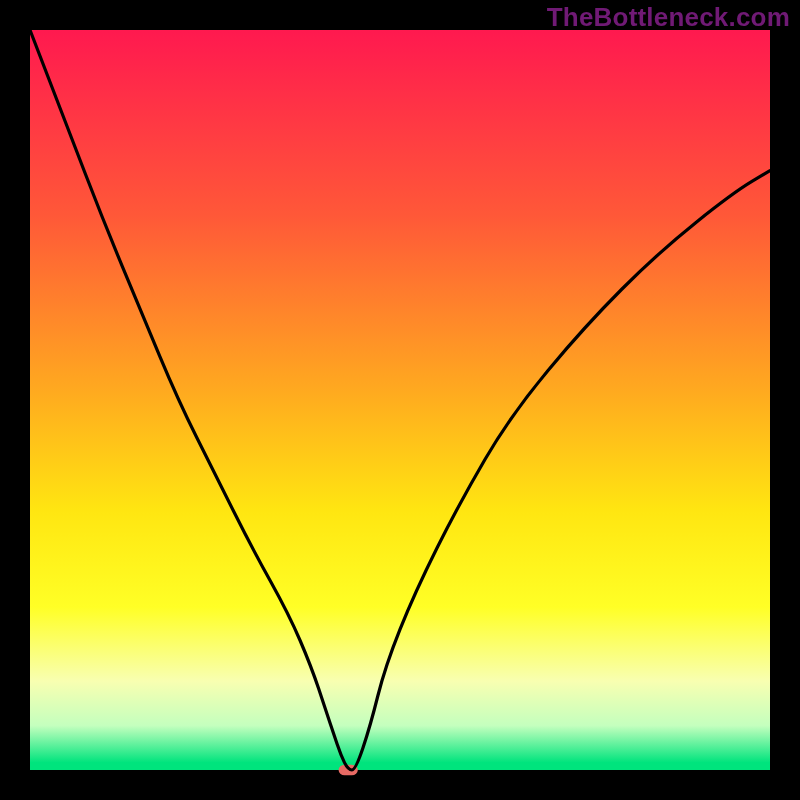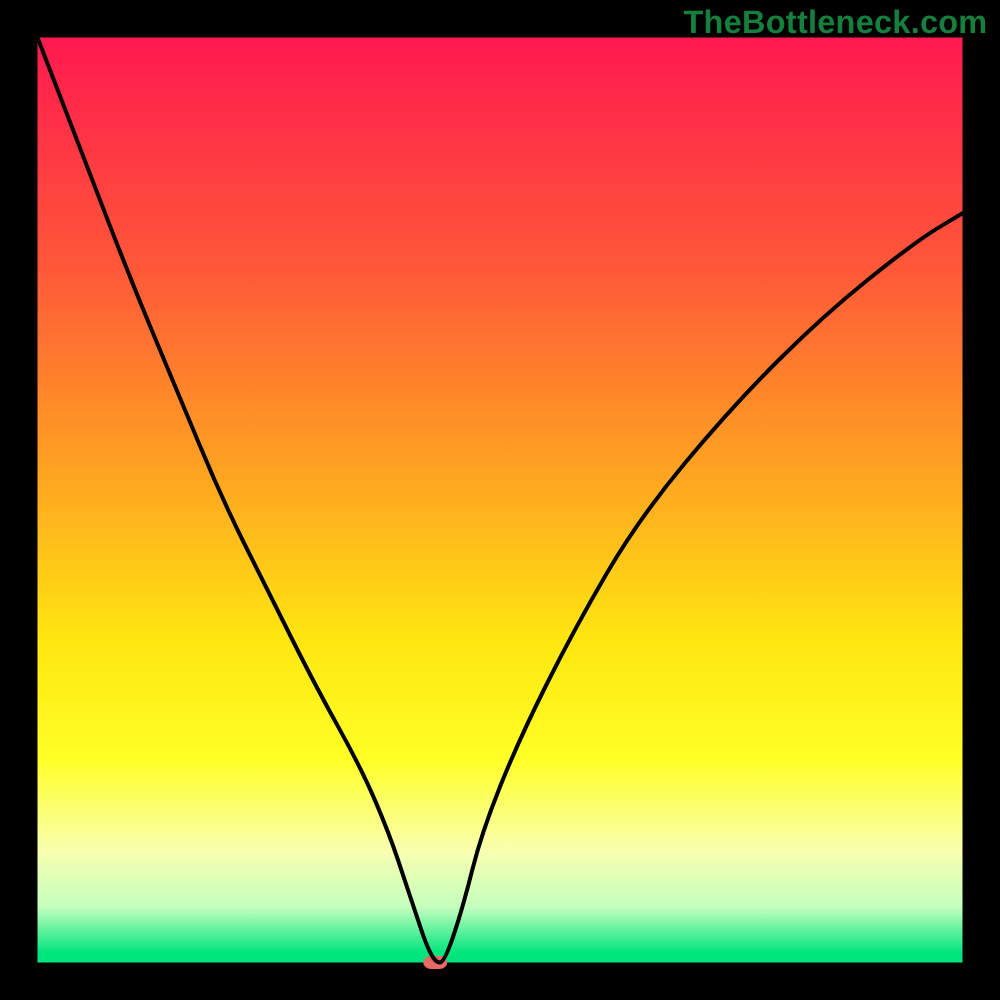--- a/index.html
+++ b/index.html
@@ -18,21 +18,21 @@
   }
   svg {
     display: block;
   }
   .watermark {
     position: absolute;
     top: 2px;
     right: 10px;
     font-size: 26px;
     font-weight: 600;
-    color: #15803d;
+    color: #701a75;
     letter-spacing: 0.2px;
     user-select: none;
     pointer-events: none;
   }
 </style>
 </head>
 <body>
 
 <div class="chart-holder">
 

